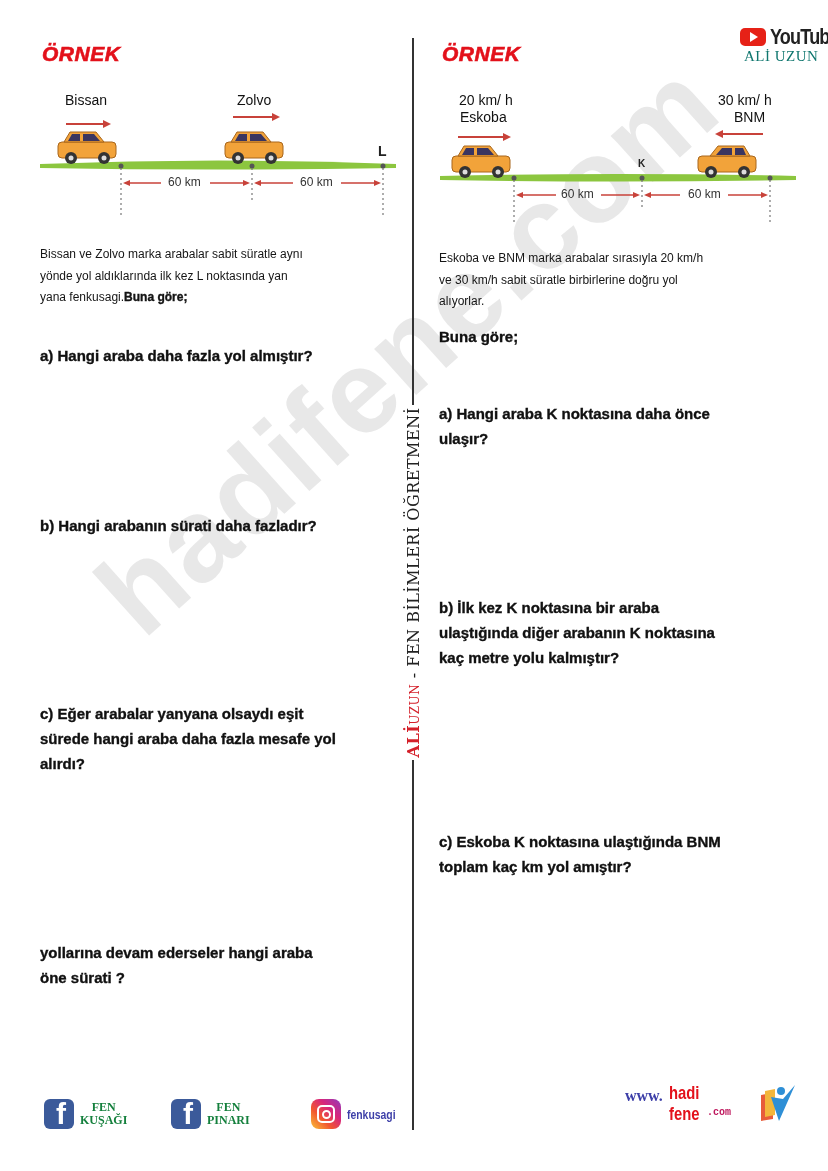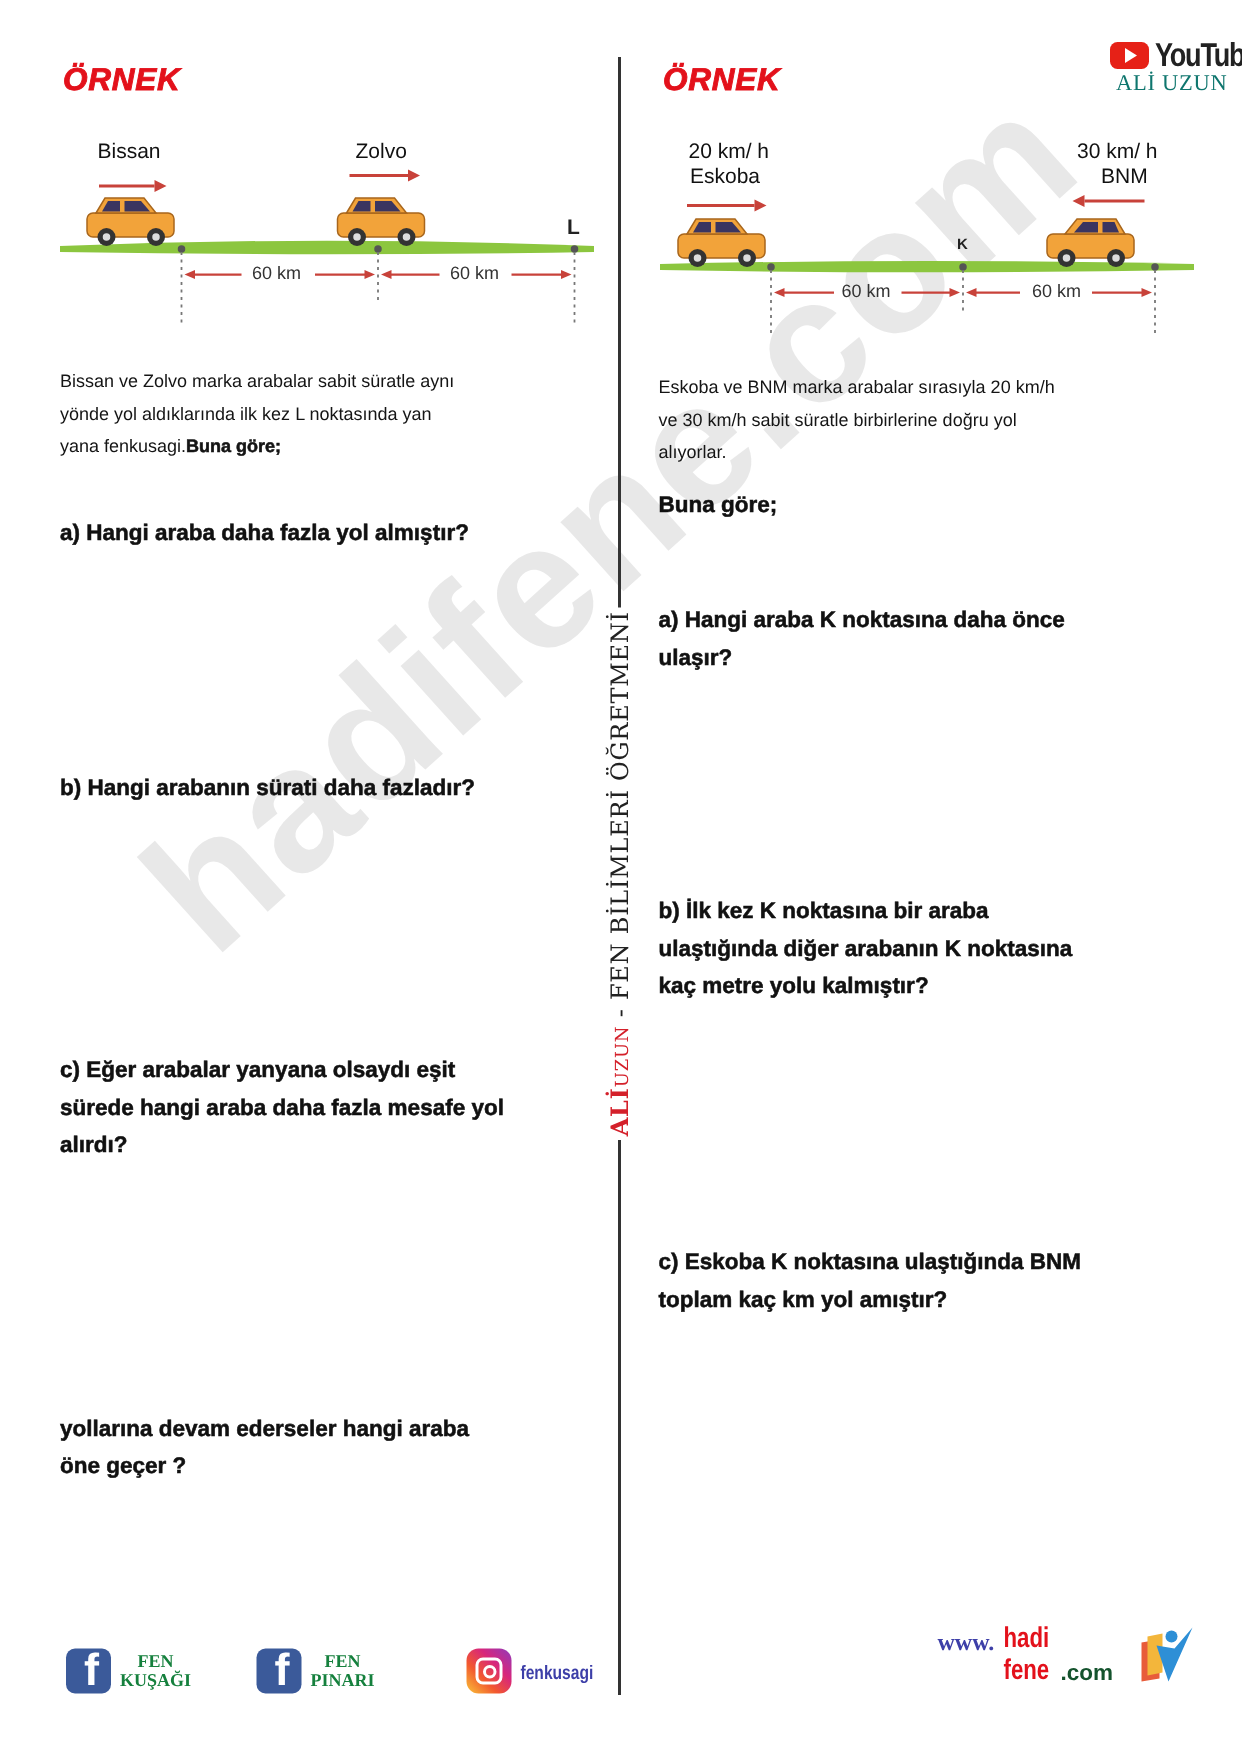--- a/index.html
+++ b/index.html
@@ -69,21 +69,21 @@
     width: 26px; height: 18px; background: #e62117; border-radius: 5px; position: relative;
   }
   .yt-play::after {
     content: ""; position: absolute; left: 10px; top: 4px;
     border-left: 8px solid #fff; border-top: 5px solid transparent; border-bottom: 5px solid transparent;
   }
   .yt-text { font-family: "Liberation Sans", sans-serif; font-weight: bold; font-size: 22px; color: #222; letter-spacing: -1px; transform: scaleX(0.82); transform-origin: left center; }
   .yt-name { font-family: "Liberation Serif", serif; color: #0f766e; font-size: 15px; font-weight: normal; letter-spacing: 0.5px; }
   .site-www { font-family: "Liberation Serif", serif; font-weight: bold; color: #3d3fa8; font-size: 16px; }
   .site-hadi, .site-fene { font-family: "Liberation Sans", sans-serif; font-weight: bold; color: #e3111b; font-size: 19px; line-height: 19px; transform: scaleX(0.78); transform-origin: left center; display: inline-block;}
-  .site-com { font-family: Liberation Sans, sans-serif; font-weight: bold; color: #14532d; font-size: 15px; }
+  .site-com { font-family: Liberation Mono, monospace; font-weight: bold; color: #be185d; font-size: 10px; }
 </style>
 </head>
 <body>
 
 <div class="abs watermark">hadifene.com</div>
 
 <div class="abs divider" style="top:38px;height:1092px;"></div>
 <div class="abs vertical-sign">
   <div class="inner">
     <span class="vs-red">ALİ</span><span class="vs-red-small">UZUN</span><span class="vs-black"> - FEN BİLİMLERİ ÖĞRETMENİ</span>
@@ -159,21 +159,21 @@
 
 <div class="abs q-text" style="left:40px;top:343px;">a)  Hangi araba daha fazla yol almıştır?</div>
 <div class="abs q-text" style="left:40px;top:513px;">b)  Hangi arabanın sürati daha fazladır?</div>
 <div class="abs q-text" style="left:40px;top:701px;">
   <div>c)  Eğer arabalar yanyana olsaydı eşit</div>
   <div>sürede hangi araba daha fazla mesafe yol</div>
   <div>alırdı?</div>
 </div>
 <div class="abs q-text" style="left:40px;top:940px;">
   <div>yollarına devam ederseler hangi araba</div>
-  <div>öne geçer ?</div>
+  <div>öne sürati ?</div>
 </div>
 
 <div class="abs ornek" style="left:442px;top:42px;">ÖRNEK</div>
 
 <div class="abs" style="left:740px;top:24px;">
   <div class="yt-logo">
     <div class="yt-play"></div>
     <div class="yt-text">YouTube</div>
   </div>
   <div class="yt-name" style="margin-left:4px;margin-top:-2px;">ALİ UZUN</div>

